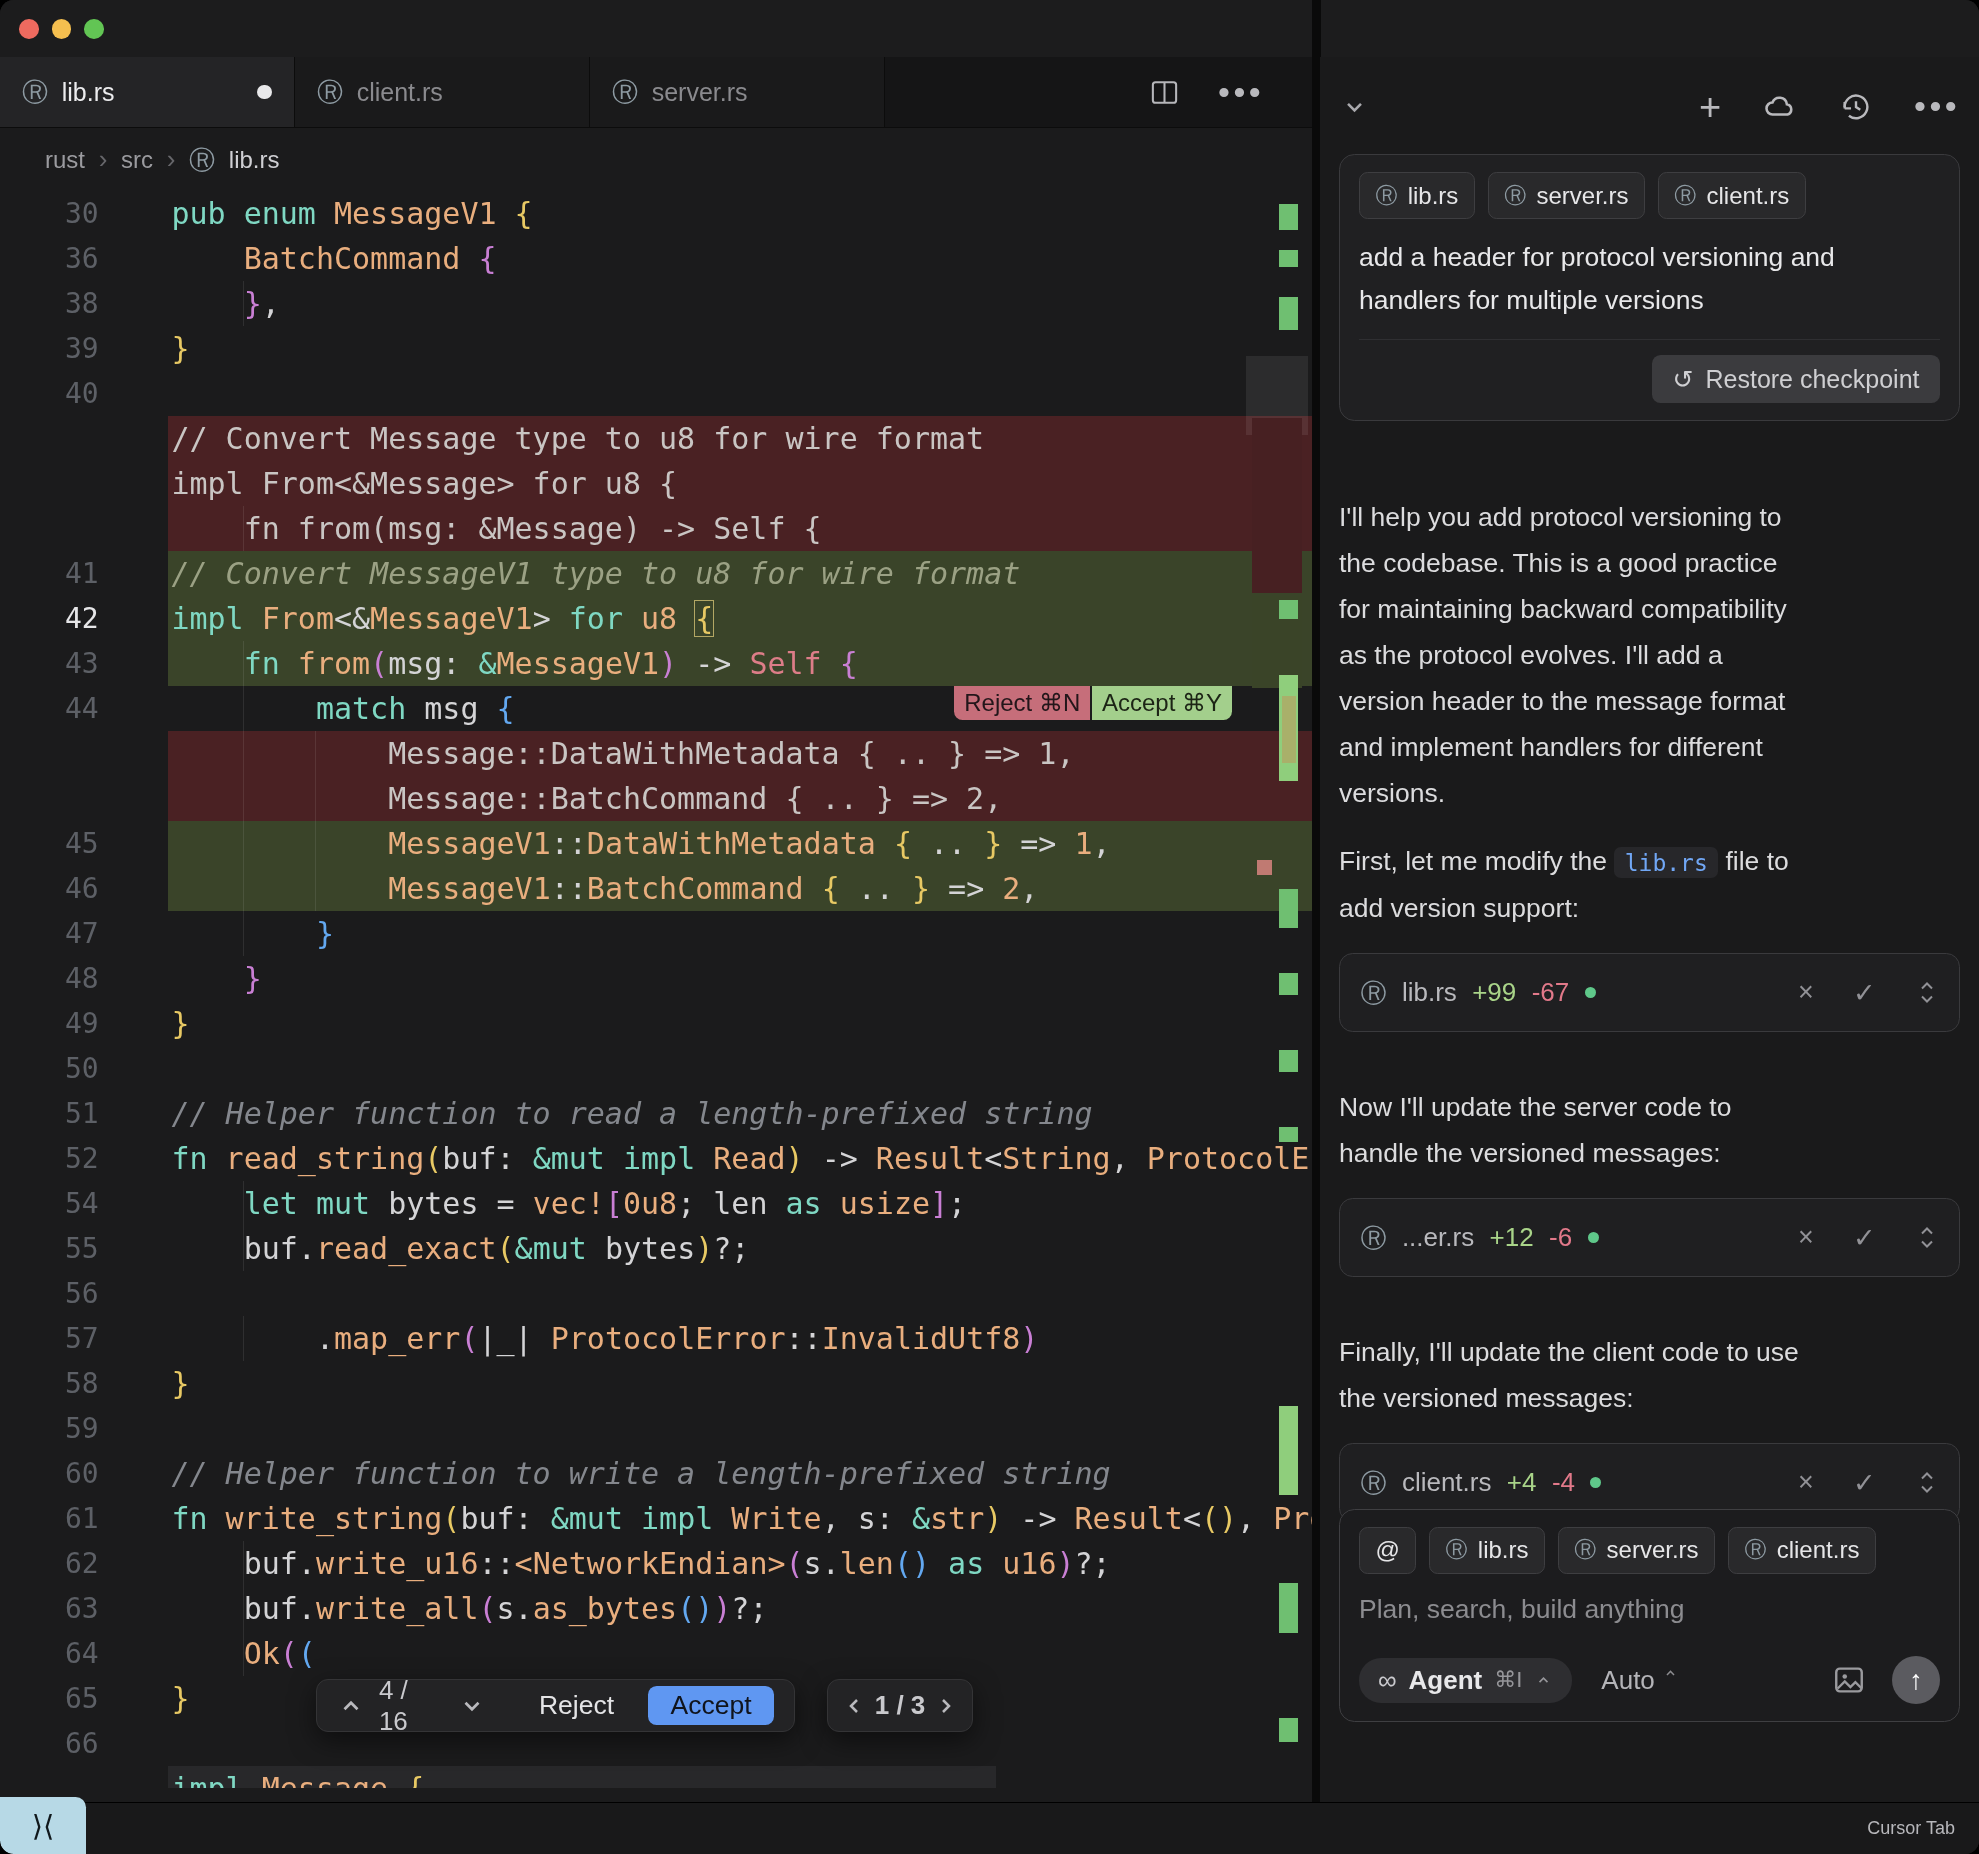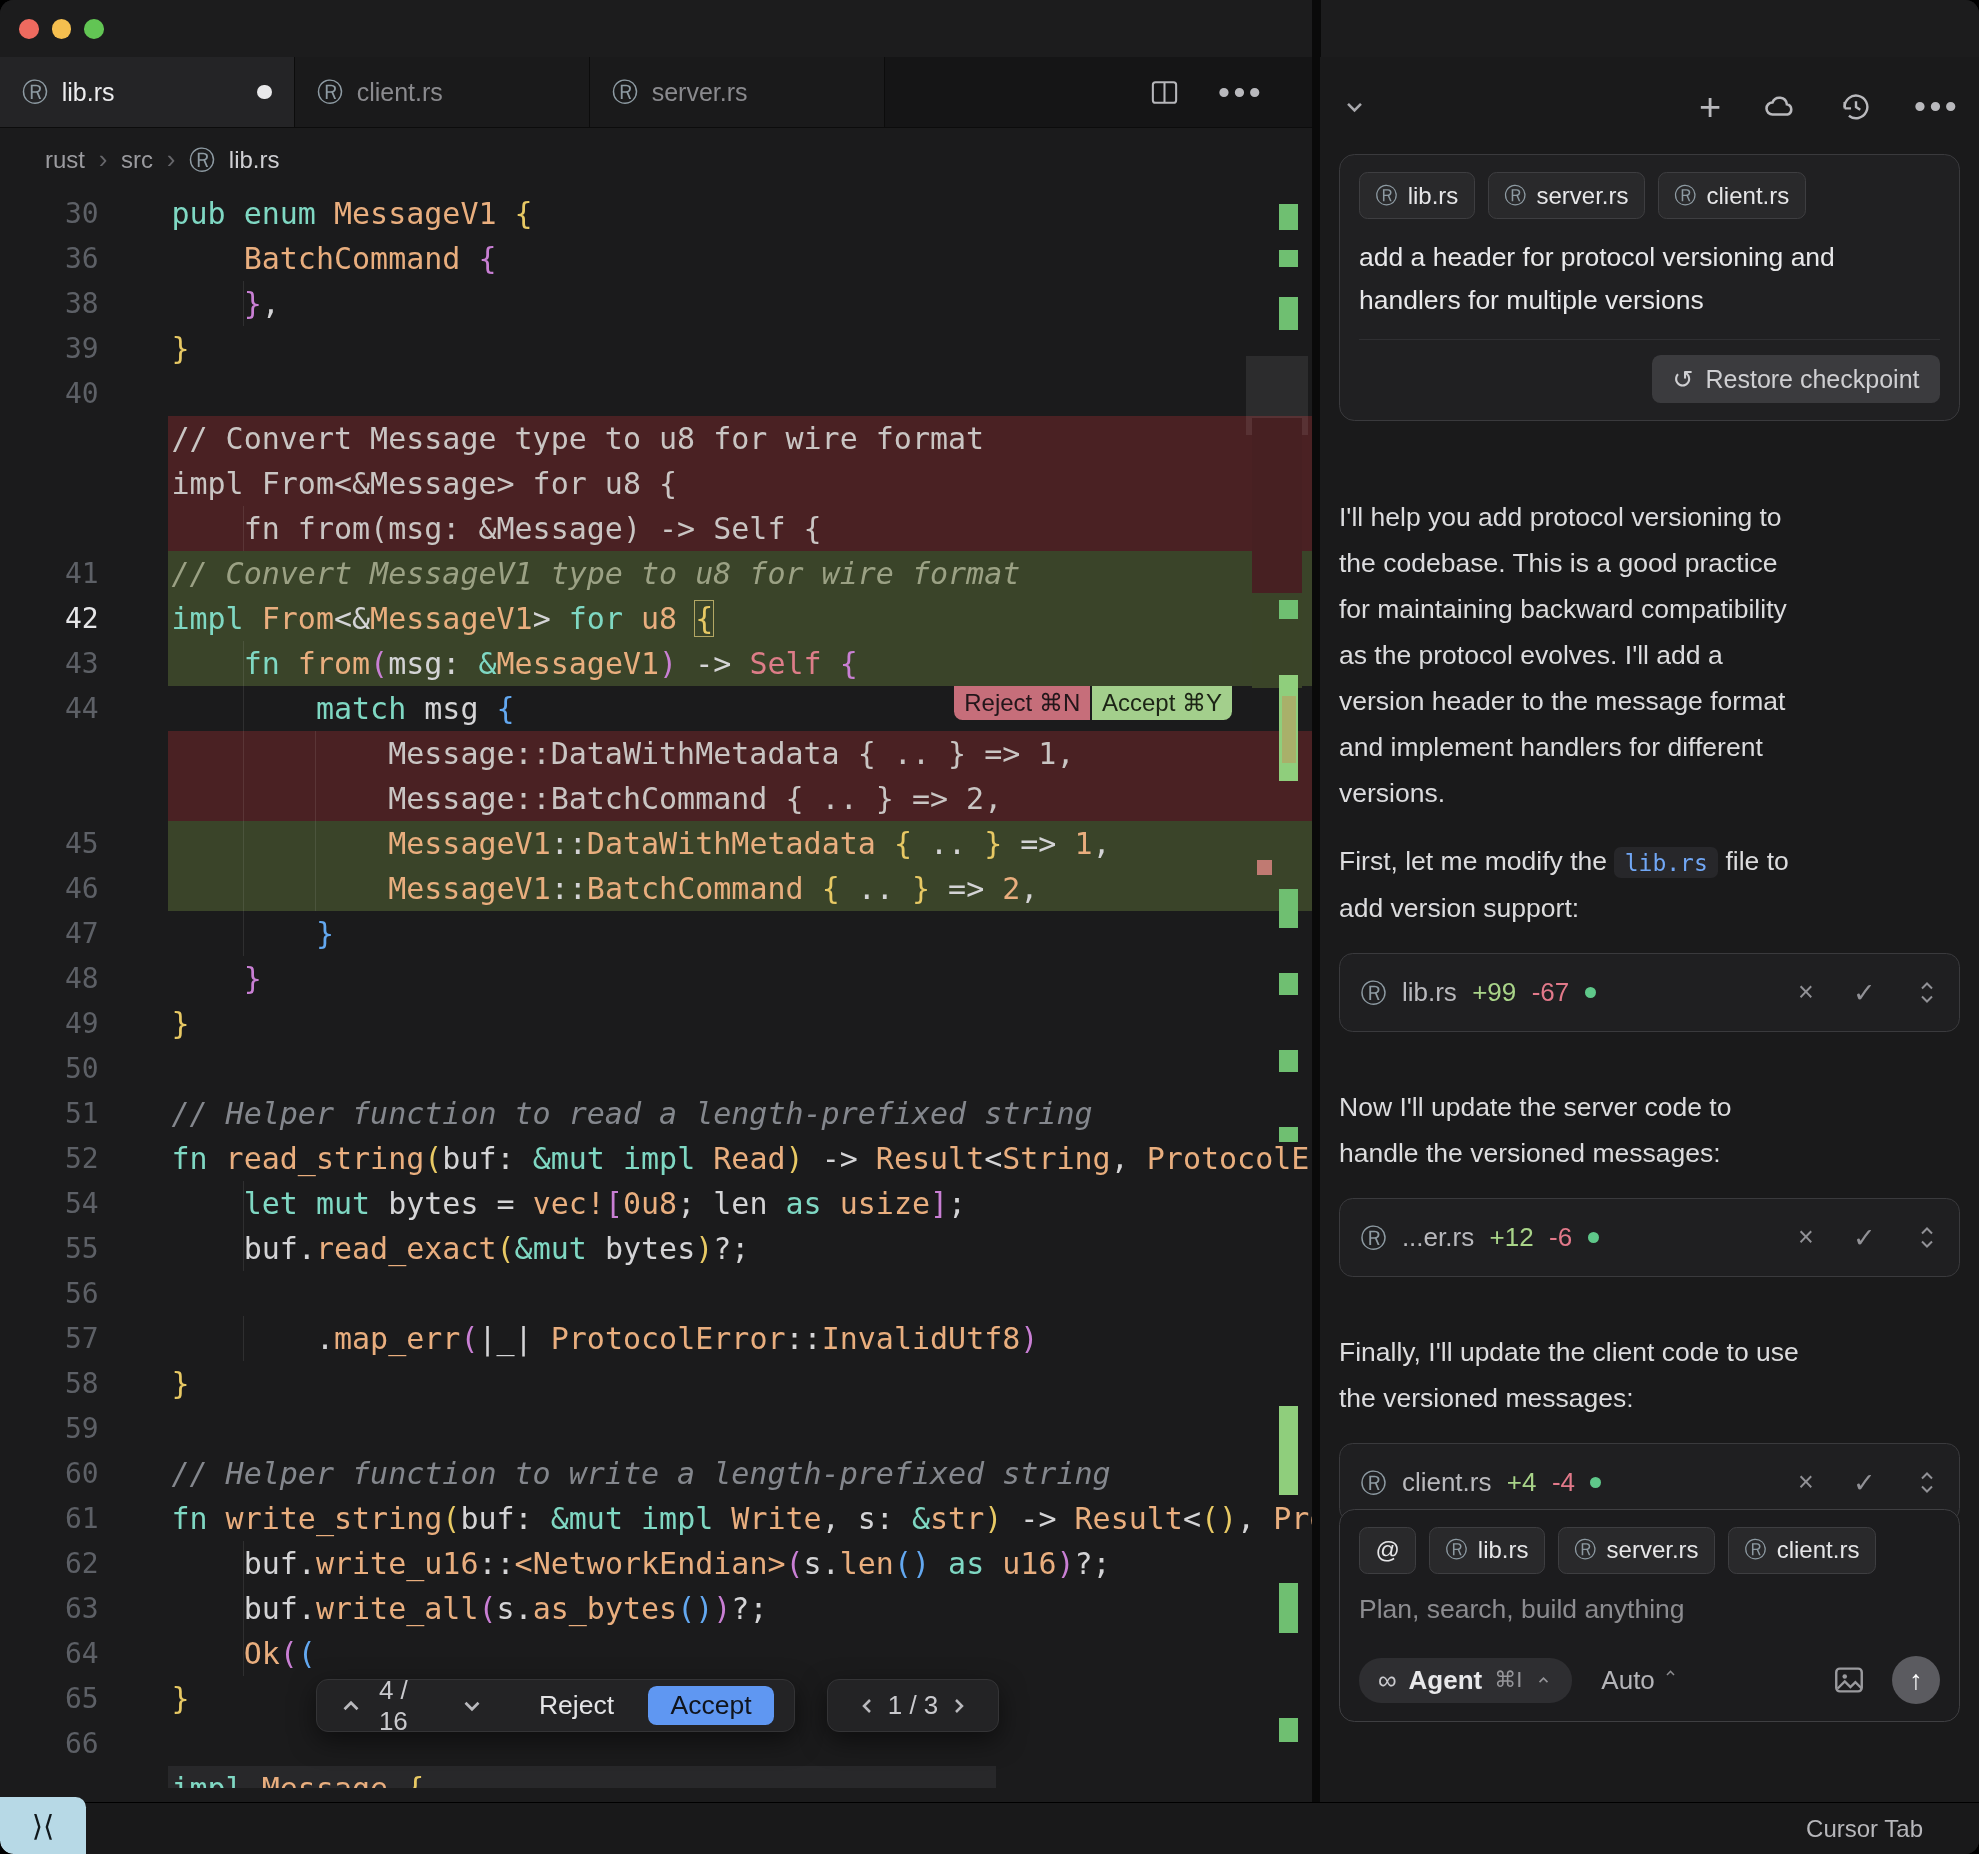--- a/index.html
+++ b/index.html
@@ -44,21 +44,21 @@
   
   .diffbtns{position:absolute;top:0;right:80px;display:flex;gap:1.7px;font-family:"Liberation Sans",sans-serif;
     font-size:24px;height:34px;line-height:34px;}
   .diffbtn{padding:0 10px;color:#23161a;}
   .diffbtn.rej{background:#c66e7a;border-radius:0 0 0 8.6px;}
   .diffbtn.acc{background:#a3cf8c;color:#1c2415;border-radius:0 0 8.6px 0;}
   
   .navbar{position:absolute;top:1622px;height:53px;background:#232325;border:0.9px solid #343436;border-radius:12px;
     display:flex;align-items:center;box-shadow:0 8.6px 26px rgba(0,0,0,0.5);font-size:26px;color:#c9c9cd;box-sizing:border-box;}
   .nav1{left:316px;width:479px;padding:0 20.5px;gap:15.4px;}
-  .nav2{left:827px;width:172px;justify-content:center;gap:8px;}
+  .nav2{left:827px;width:146px;justify-content:center;gap:8px;font-weight:bold;}
   .navreject{margin-left:39px;color:#e4e4e6;font-size:26.5px;}
   .navaccept{margin-left:19px;background:#5f97f2;color:#10141c;border-radius:8.6px;height:39px;line-height:39px;padding:0 22px;font-size:26.5px;}
   .chev{stroke:#b9b9bd;stroke-width:2.5;fill:none;}
   
   .mark{position:absolute;}
   
   .chat-header{margin-top:24px;height:51px;display:flex;align-items:center;color:#a9a9ad;}
   .chat-header .right{margin-left:auto;display:flex;align-items:center;gap:41px;}
   .plus{font-size:38px;font-weight:300;color:#b9b9bd;line-height:1;}
   .dots{font-size:34px;letter-spacing:3.4px;color:#b9b9bd;}
@@ -92,21 +92,21 @@
   .agentpill .inf{font-size:26px;color:#c9c9cd;}
   .agentpill .lbl{font-size:26px;font-weight:700;color:#e8e8ea;}
   .agentpill .kbd{font-size:22px;color:#96969a;}
   .auto{font-size:26px;color:#b4b4b8;display:flex;align-items:flex-start;gap:6.8px;}
   .inputicons{margin-left:auto;display:flex;align-items:center;gap:26px;}
   .sendbtn{width:48px;height:48px;border-radius:50%;background:#5b5b60;display:flex;align-items:center;justify-content:center;
     font-size:27px;color:#fff;}
   
   .statusbar{position:absolute;left:0;right:0;bottom:0;height:51px;background:#19191a;border-top:0.9px solid #000;
     display:flex;align-items:center;}
-  .statusright{margin-left:auto;padding-right:56px;font-size:24px;color:#b7b7bb;}
+  .statusright{margin-left:auto;padding-right:24px;font-size:18px;color:#b7b7bb;}
   .cornerbadge{position:absolute;left:0;bottom:0;width:86px;height:57px;background:#b7d9e6;border-radius:0 10.3px 0 13.7px;
     display:flex;align-items:center;justify-content:center;font-size:29px;color:#10181c;z-index:5;}
   svg{display:block;}
 </style>
 </head>
 <body>
 
 <div class="window">
 
   <div class="titlebar">

